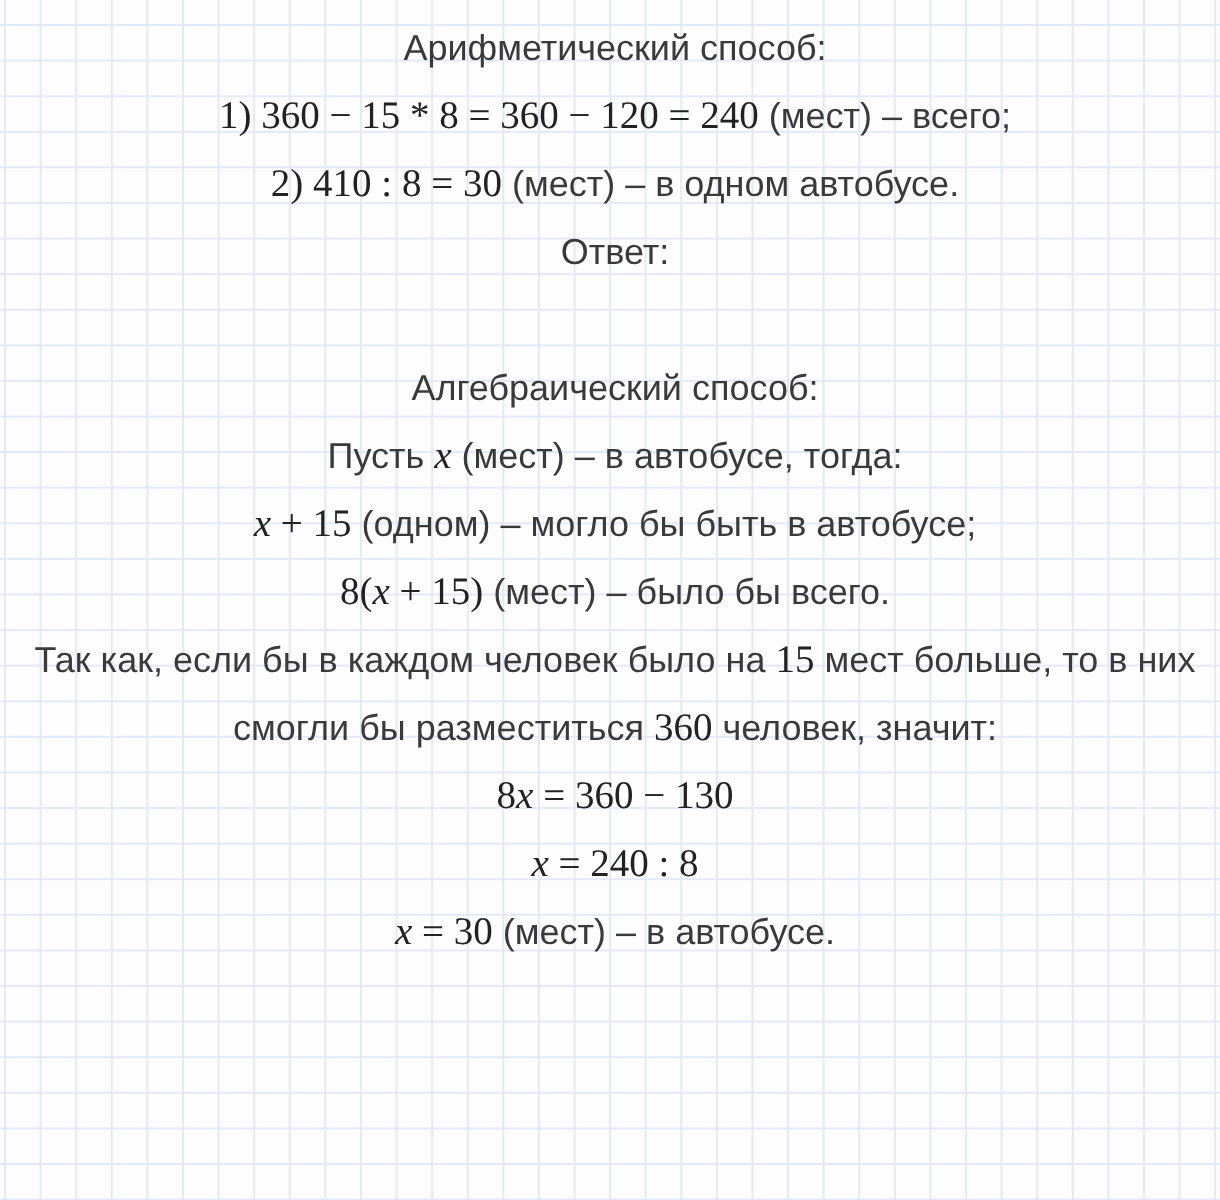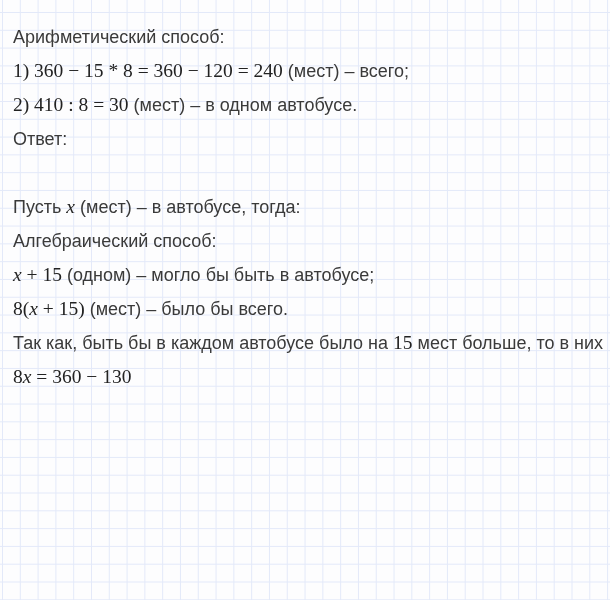--- a/index.html
+++ b/index.html
@@ -19,21 +19,22 @@
     height: 600px;
     background-color: var(--bg);
     background-image:
       linear-gradient(to right, var(--grid) 1px, transparent 1px),
       linear-gradient(to bottom, var(--grid) 1px, transparent 1px);
     background-size: 17.8px 17.8px;
     background-position: 2px 12px;
     overflow: hidden;
   }
   .content {
-    padding: 20px 8px 0 13px;
+    padding: 7px 8px 0 13px;
+    text-align: center;
   }
   .line {
     height: 34px;
     line-height: 34px;
     white-space: pre;
     font-family: "Liberation Sans", sans-serif;
     font-size: 18px;
     color: var(--text);
   }
   .line span.sans {
@@ -57,20 +58,23 @@
 </head>
 <body>
 
 <div class="paper">
   <main class="content">
       <div class="line"><span class="sans">Арифметический способ:</span></div>
       <div class="line"><span class="math">1) 360 − 15 * 8 = 360 − 120 = 240</span><span class="sans"> (мест) – всего;</span></div>
       <div class="line"><span class="math">2) 410 : 8 = 30</span><span class="sans"> (мест) – в одном автобусе.</span></div>
       <div class="line"><span class="sans">Ответ:</span></div>
       <div class="line blank"></div>
+      <div class="line"><span class="sans">Алгебраический способ:</span></div>
       <div class="line"><span class="sans">Пусть </span><span class="mathit">x</span><span class="sans"> (мест) – в автобусе, тогда:</span></div>
-      <div class="line"><span class="sans">Алгебраический способ:</span></div>
       <div class="line"><span class="mathit">x</span><span class="math"> + 15</span><span class="sans"> (одном) – могло бы быть в автобусе;</span></div>
       <div class="line"><span class="math">8(</span><span class="mathit">x</span><span class="math"> + 15)</span><span class="sans"> (мест) – было бы всего.</span></div>
-      <div class="line"><span class="sans">Так как, быть бы в каждом автобусе было на </span><span class="math">15</span><span class="sans"> мест больше, то в них</span></div>
+      <div class="line"><span class="sans">Так как, если бы в каждом человек было на </span><span class="math">15</span><span class="sans"> мест больше, то в них</span></div>
+      <div class="line"><span class="sans">смогли бы разместиться </span><span class="math">360</span><span class="sans"> человек, значит:</span></div>
       <div class="line"><span class="math">8</span><span class="mathit">x</span><span class="math"> = 360 − 130</span></div>
+      <div class="line"><span class="mathit">x</span><span class="math"> = 240 : 8</span></div>
+      <div class="line"><span class="mathit">x</span><span class="math"> = 30</span><span class="sans"> (мест) – в автобусе.</span></div>
     </main>
 </div>
 
 </body></html>

